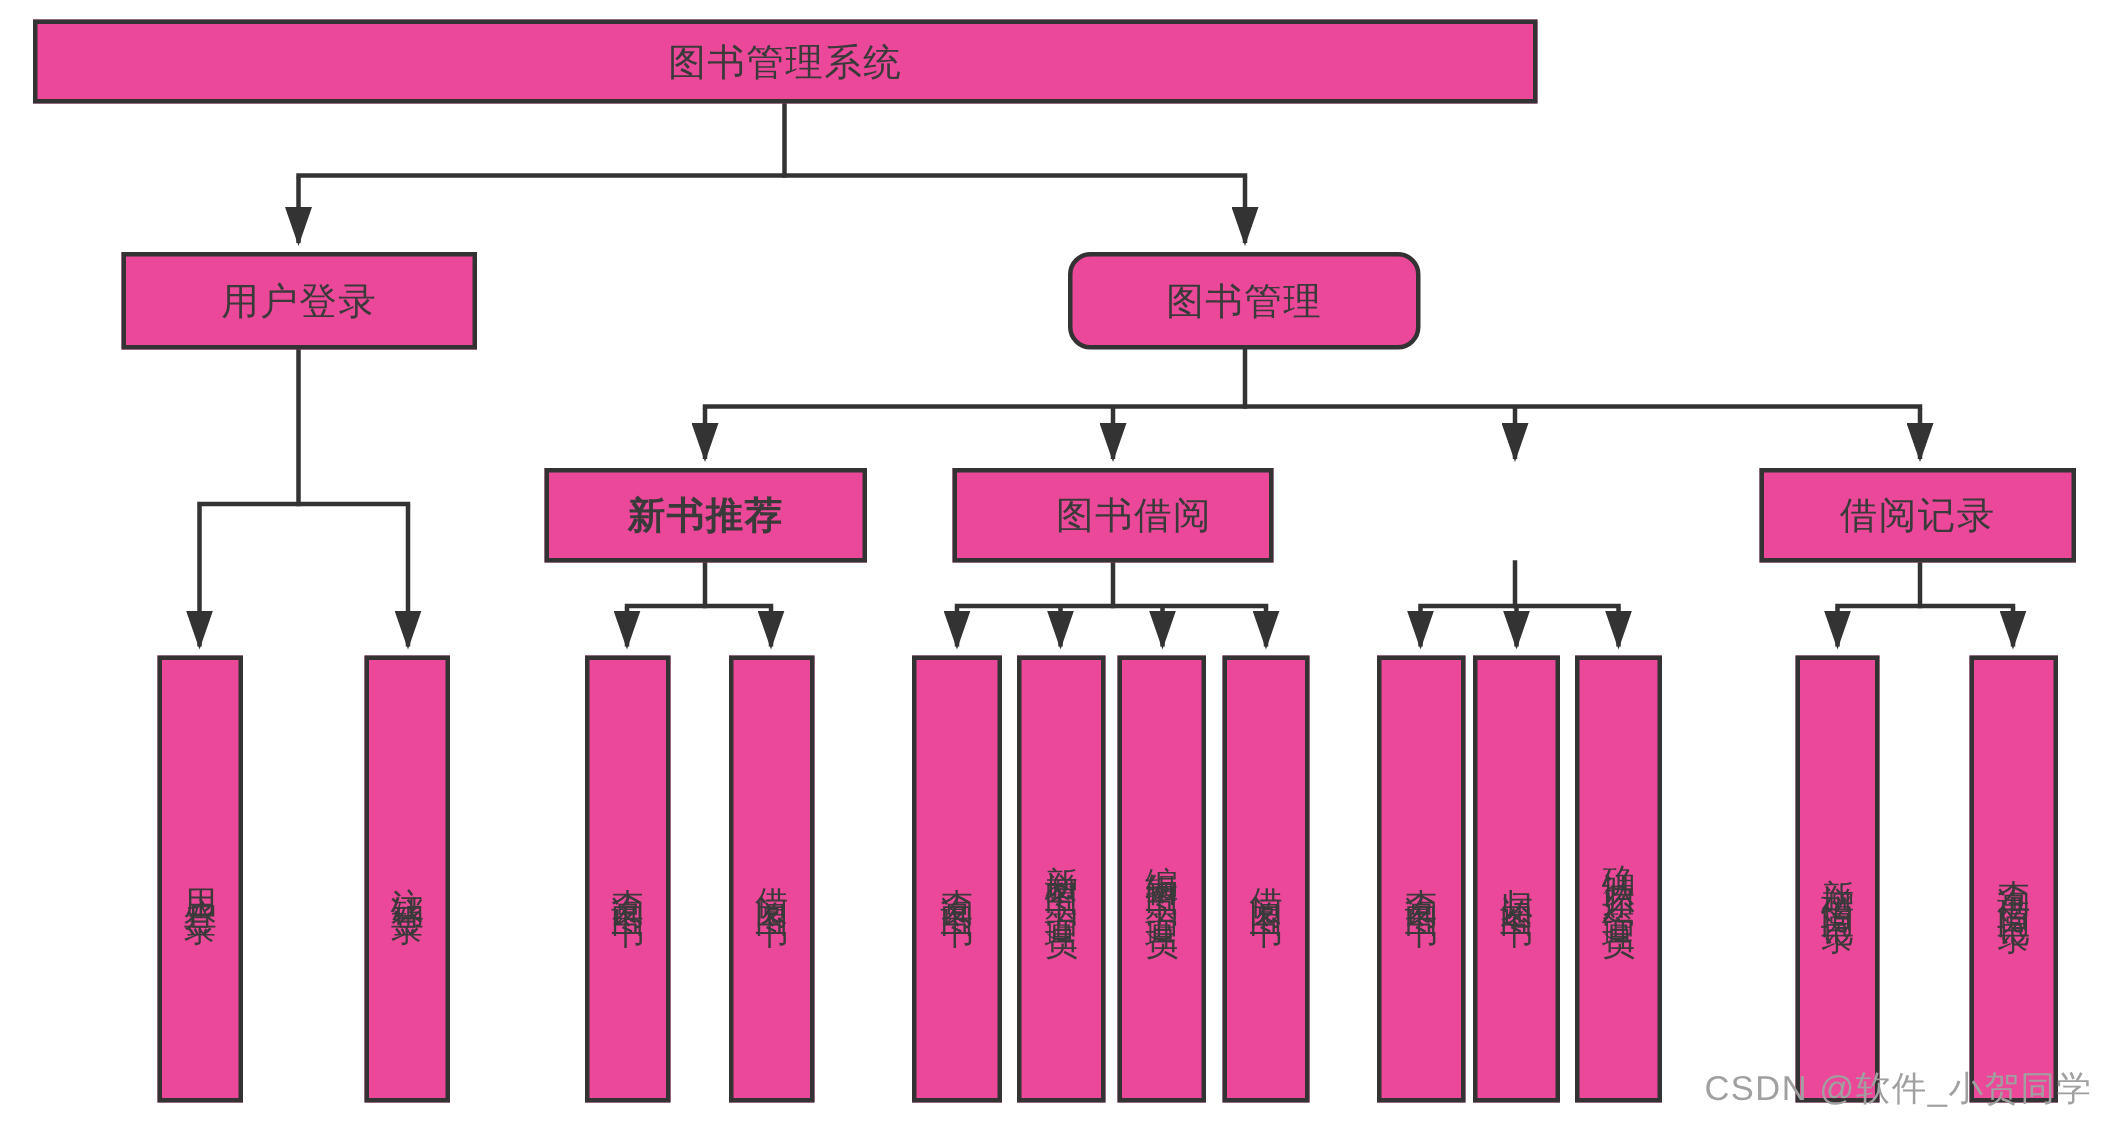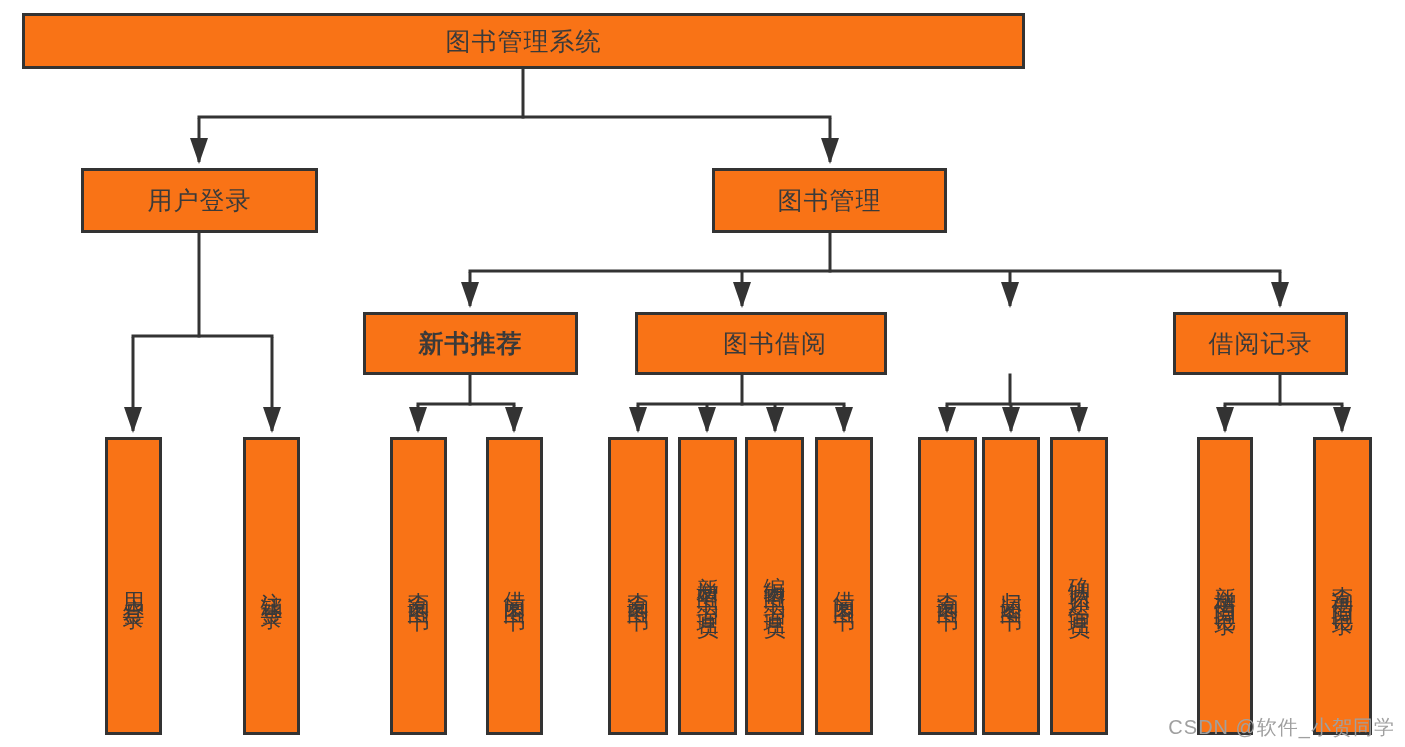--- a/index.html
+++ b/index.html
@@ -14,64 +14,64 @@
     background:var(--bg);
     font-family:"Liberation Sans","DejaVu Sans",sans-serif;
     overflow:hidden;
   }
   .stage{position:relative;width:1405px;height:747px;background:var(--bg);}
   .connectors{position:absolute;left:0;top:0;width:1405px;height:747px;z-index:0;pointer-events:none;}
   .box{
     position:absolute;
     box-sizing:border-box;
     border:3px solid var(--line);
-    background:#f97316;
+    background:#ec4899;
     display:flex;align-items:center;justify-content:center;
     color:var(--text);
     z-index:1;
   }
   .h-box{font-size:25px;letter-spacing:1px;white-space:nowrap;}
   .v-box{font-size:22px;}
   .v-box .lbl{
     writing-mode:vertical-rl;
     text-orientation:mixed;
     letter-spacing:6px;
     line-height:1;
     white-space:nowrap;
   }
   
   .n-root{left:22px;top:13px;width:1003px;height:56px;}
   
   .n-user-login{left:81px;top:168px;width:237px;height:65px;}
-  .n-book-mgmt{left:712px;top:168px;width:235px;height:65px;}
+  .n-book-mgmt{left:712px;top:168px;width:235px;height:65px;border-radius:15px;}
   
   .n-new-book{left:363px;top:312px;width:215px;height:63px;font-weight:bold;}
-  .n-book-borrow{left:635px;top:312px;width:252px;height:63px;padding-left:28px;}
+  .n-book-borrow{left:635px;top:312px;width:214px;height:63px;padding-left:28px;}
   .n-cur-borrow{left:903px;top:312px;width:215px;height:63px;}
-  .n-borrow-rec{left:1173px;top:312px;width:175px;height:63px;}
+  .n-borrow-rec{left:1173px;top:312px;width:211px;height:63px;}
   
   .leaf{top:437px;height:298px;}
   .l-ul-login{left:105px;width:57px;}
   .l-ul-logout{left:243px;width:57px;}
   .l-nb-query{left:390px;width:57px;}
   .l-nb-borrow{left:486px;width:57px;}
   .l-bb-query{left:608px;width:60px;}
   .l-bb-add{left:678px;width:59px;}
   .l-bb-edit{left:745px;width:59px;}
   .l-bb-borrow{left:815px;width:58px;}
   .l-cb-query{left:918px;width:59px;}
   .l-cb-return{left:982px;width:58px;}
   .l-cb-confirm{left:1050px;width:58px;}
   .l-br-add{left:1197px;width:56px;}
   .l-br-query{left:1313px;width:59px;}
   .c{stroke:var(--line);stroke-width:3;stroke-linecap:square;}
   .a{stroke:var(--line);stroke-width:3;}
   .watermark{
     position:absolute;right:10px;bottom:6px;
-    font-size:20px;color:var(--watermark);
+    font-size:23px;color:var(--watermark);
     letter-spacing:1px;z-index:2;white-space:nowrap;
   }
 </style>
 </head>
 <body>
 
 <div class="stage">
 
   <svg class="connectors" viewBox="0 0 1405 747" xmlns="http://www.w3.org/2000/svg">
     <defs>

